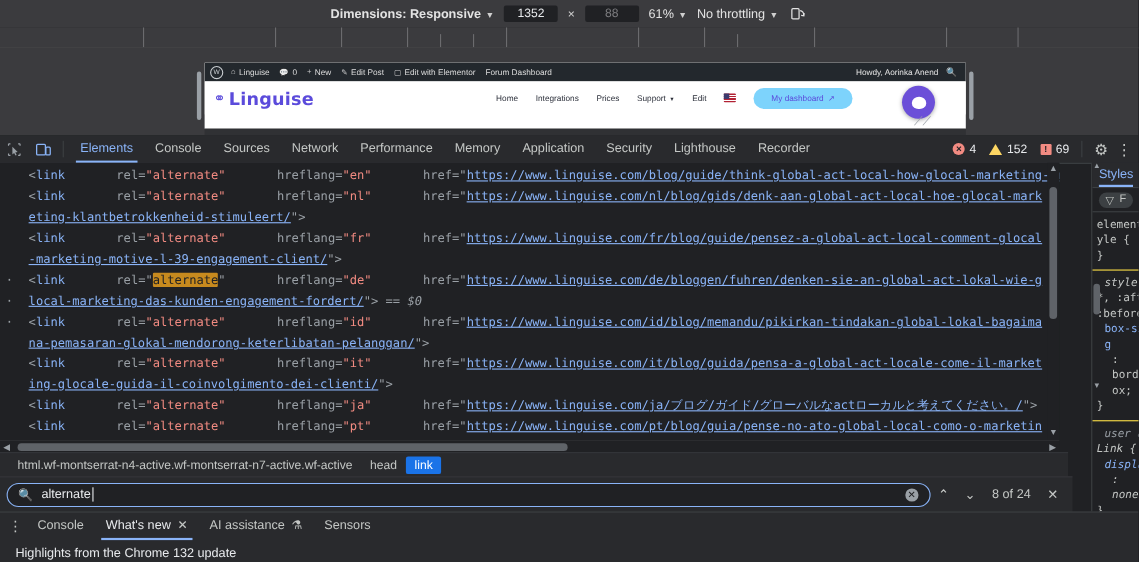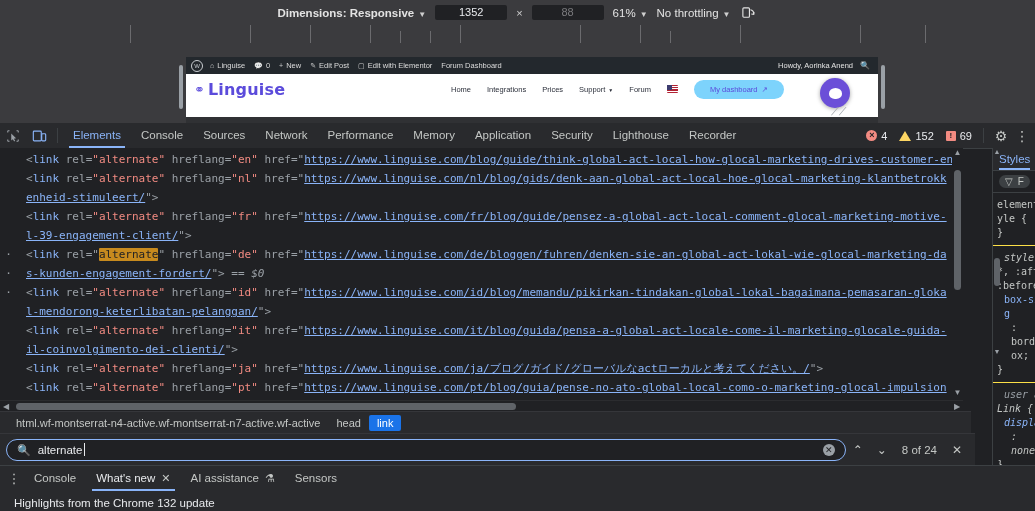--- a/index.html
+++ b/index.html
@@ -14,21 +14,21 @@
 
   
   .device-toolbar{
     position:absolute;left:0;top:0;width:1035px;height:25px;
     background:#3b3b3e;display:flex;align-items:center;justify-content:center;
     gap:9px;border-bottom:1px solid #2b2b2d;
   }
   .dt-label{color:#e3e3e3;font-size:11.5px;white-space:nowrap;font-weight:bold;}
   .caret{font-size:8px;margin-left:4px;color:#cfcfcf;display:inline-block;}
   .dt-input{
-    width:72px;height:15px;background:#202124;border:none;border-radius:2px;
+    width:49px;height:15px;background:#202124;border:none;border-radius:2px;
     color:#e8eaed;font-size:11px;font-family:"Liberation Sans",sans-serif;
     text-align:center;line-height:15px;padding:0;
   }
   .dt-input.dim{color:#7b7b7e;}
   .dt-x{color:#cfcfcf;font-size:11px;}
   .dt-zoom{color:#e3e3e3;font-size:11.5px;}
   .dt-throttle{color:#e3e3e3;font-size:11.5px;}
   .dt-rotate{width:18px;height:18px;display:flex;align-items:center;justify-content:center;}
 
   
@@ -152,21 +152,21 @@
     position:relative;padding-left:26px;padding-right:10px;
     white-space:nowrap;
   }
   .cline.wrap{white-space:normal;word-break:break-all;padding-left:26px;}
   .gutter-dots{
     position:absolute;left:2px;top:0;width:14px;text-align:center;color:#9aa0a6;
     font-size:11px;letter-spacing:1px;
   }
   .tk-punct{color:#9aa0a6;}
   .tk-tag{color:#8ab4f8;}
-  .tk-attr{color:#9aa0a6;}
+  .tk-attr{color:#9aa0a6;margin-left:40px;}
   .tk-val{color:#f28b82;}
   .tk-link{color:#8ab4f8;text-decoration:underline;}
   .tk-ref{color:#9aa0a6;font-style:italic;}
   .hl{background:#c78a1e;color:#202124;border-radius:1px;}
 
   
   .vscroll{
     position:absolute;right:0;top:148px;width:11px;height:252px;background:#202124;
   }
   .vscroll .thumb{position:absolute;left:2px;top:22px;width:7px;height:120px;background:#5f6368;border-radius:4px;}
@@ -354,21 +354,21 @@
       <div class="site-nav">
         <div class="brand">
           <span class="brand-mark">⚭</span>
           <span class="brand-name">Linguise</span>
         </div>
         <div class="nav-links">
           <a href="#">Home</a>
           <a href="#">Integrations</a>
           <a href="#">Prices</a>
           <a href="#"><span>Support</span><span class="nav-dd">▼</span></a>
-          <a href="#">Forum</a>
+          <a href="#">Edit</a>
           <span class="flag"></span>
           <span class="dash-btn">
             <span>My dashboard</span>
             <span>↗</span>
           </span>
         </div>
         <div class="chat-bubble">
             <span class="inner"></span>
           </div>
       </div>

